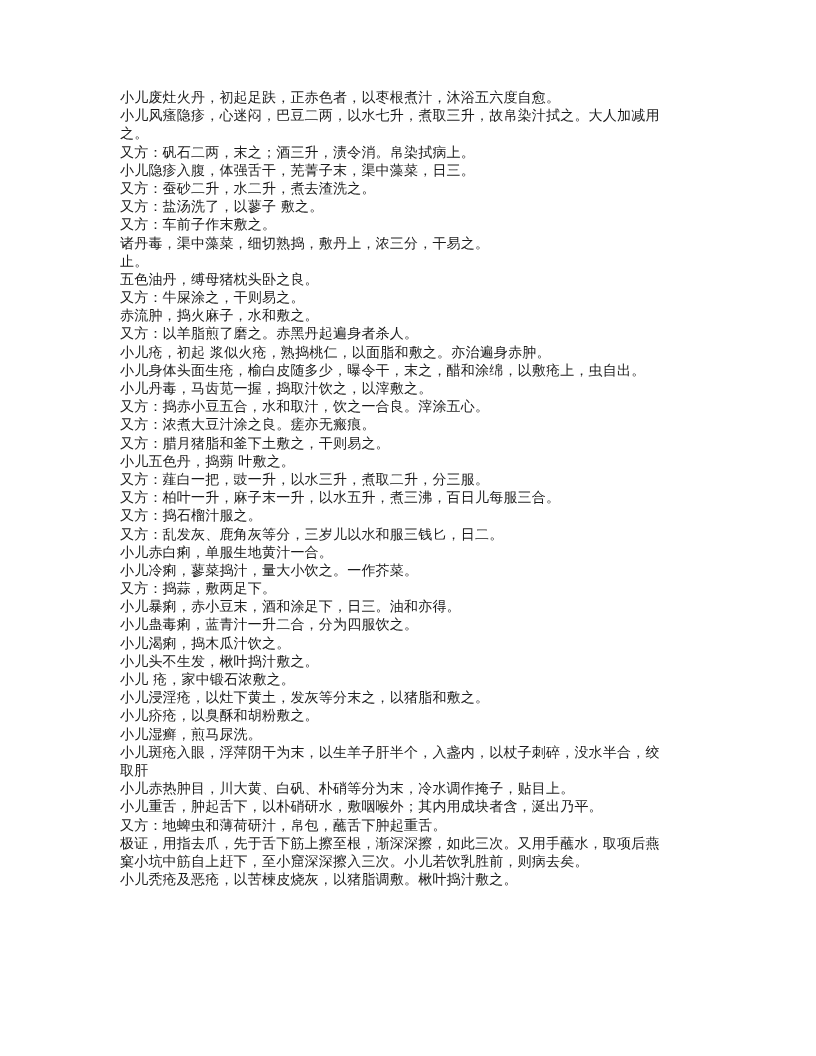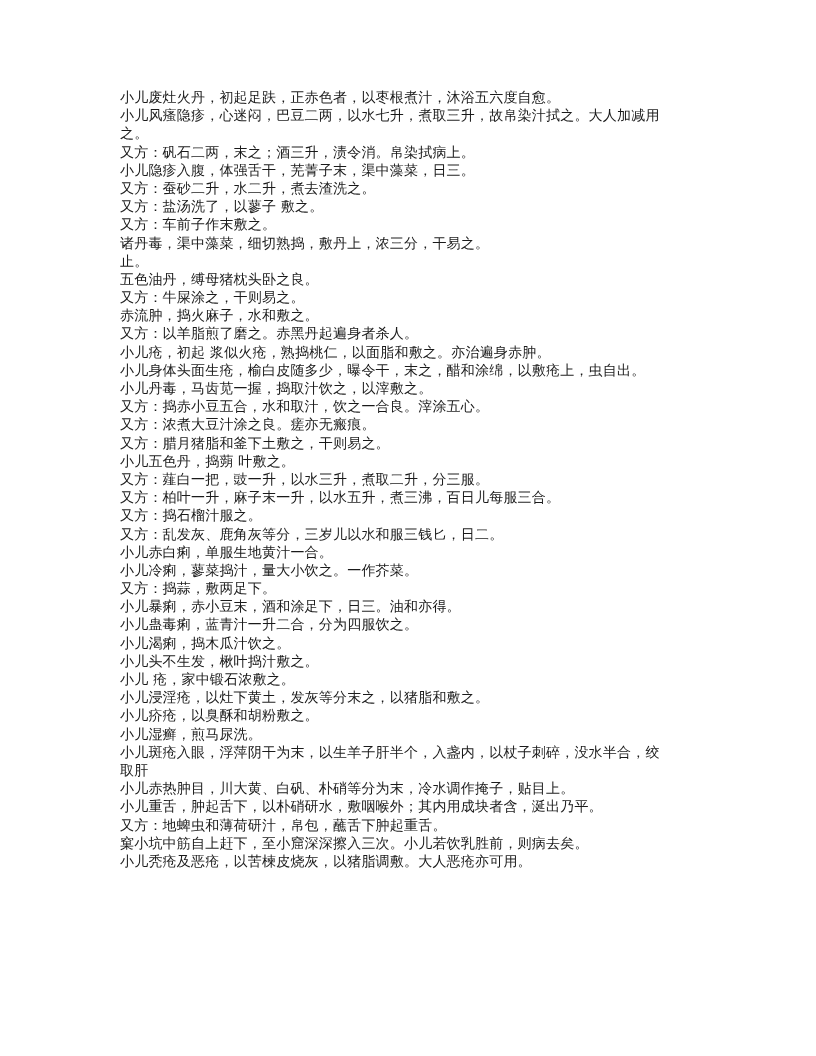--- a/index.html
+++ b/index.html
@@ -151,18 +151,19 @@
   <div class="para">
       <span class="line">小儿赤热肿目，川大黄、白矾、朴硝等分为末，冷水调作掩子，贴目上。</span>
     </div>
   <div class="para">
       <span class="line">小儿重舌，肿起舌下，以朴硝研水，敷咽喉外；其内用成块者含，涎出乃平。</span>
     </div>
   <div class="para">
       <span class="line">又方：地蜱虫和薄荷研汁，帛包，蘸舌下肿起重舌。</span>
     </div>
   <div class="para">
+      <span class="line">极证，用指去爪，先于舌下筋上擦至根，渐深深擦，如此三次。又用手蘸水，取项后燕</span>
       <span class="line">窠小坑中筋自上赶下，至小窟深深擦入三次。小儿若饮乳胜前，则病去矣。</span>
     </div>
   <div class="para">
-      <span class="line">小儿秃疮及恶疮，以苦楝皮烧灰，以猪脂调敷。大人恶疮亦可用。</span>
+      <span class="line">小儿秃疮及恶疮，以苦楝皮烧灰，以猪脂调敷。楸叶捣汁敷之。</span>
     </div>
 </div>
 
 </body></html>

